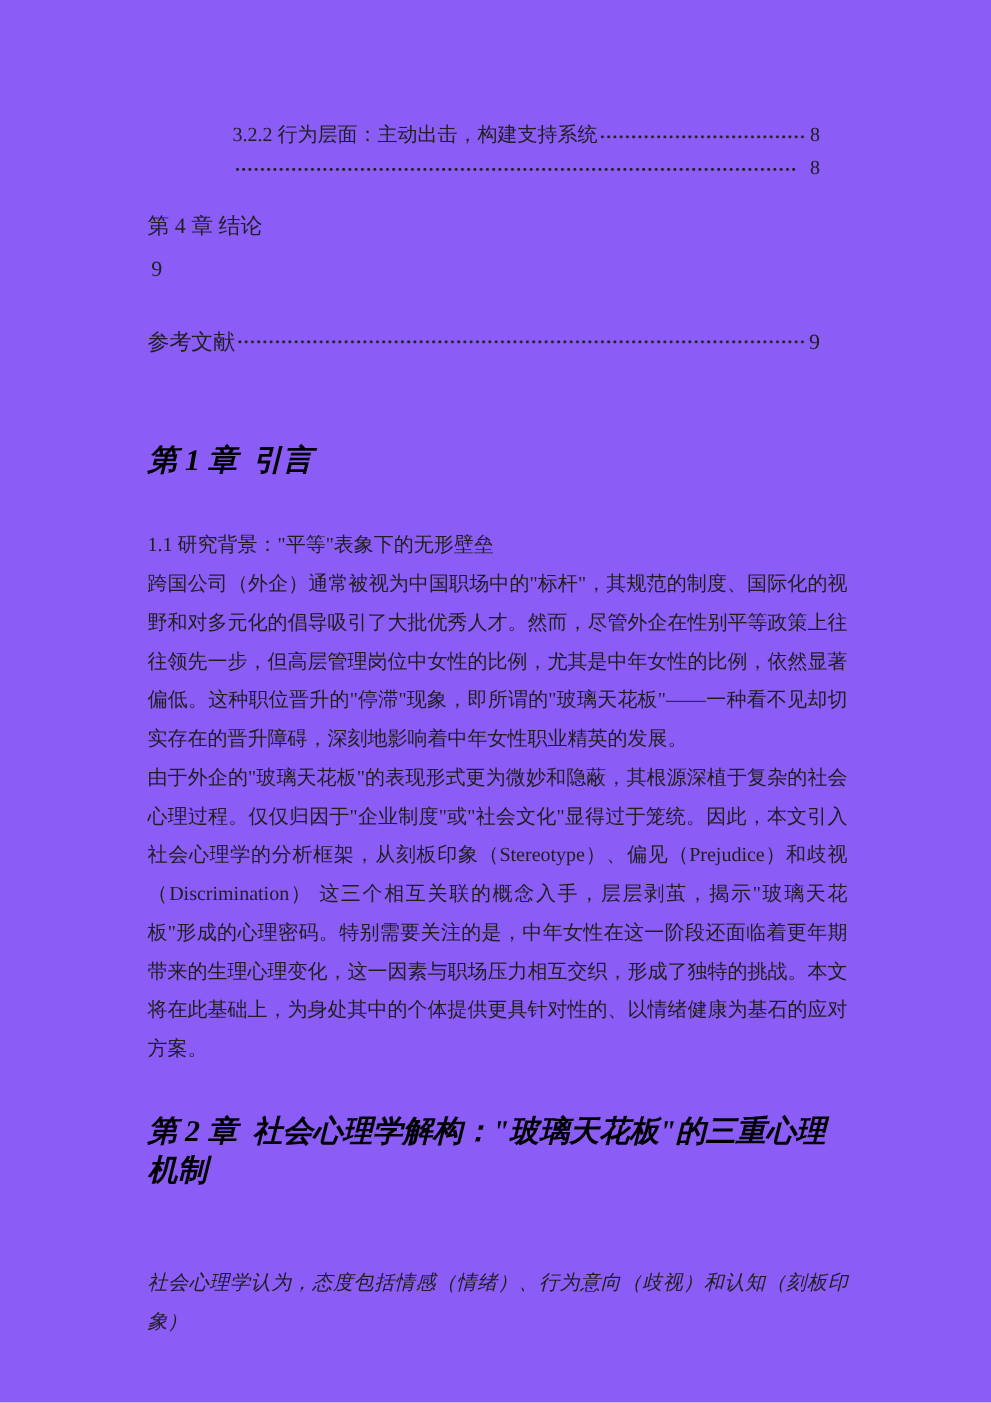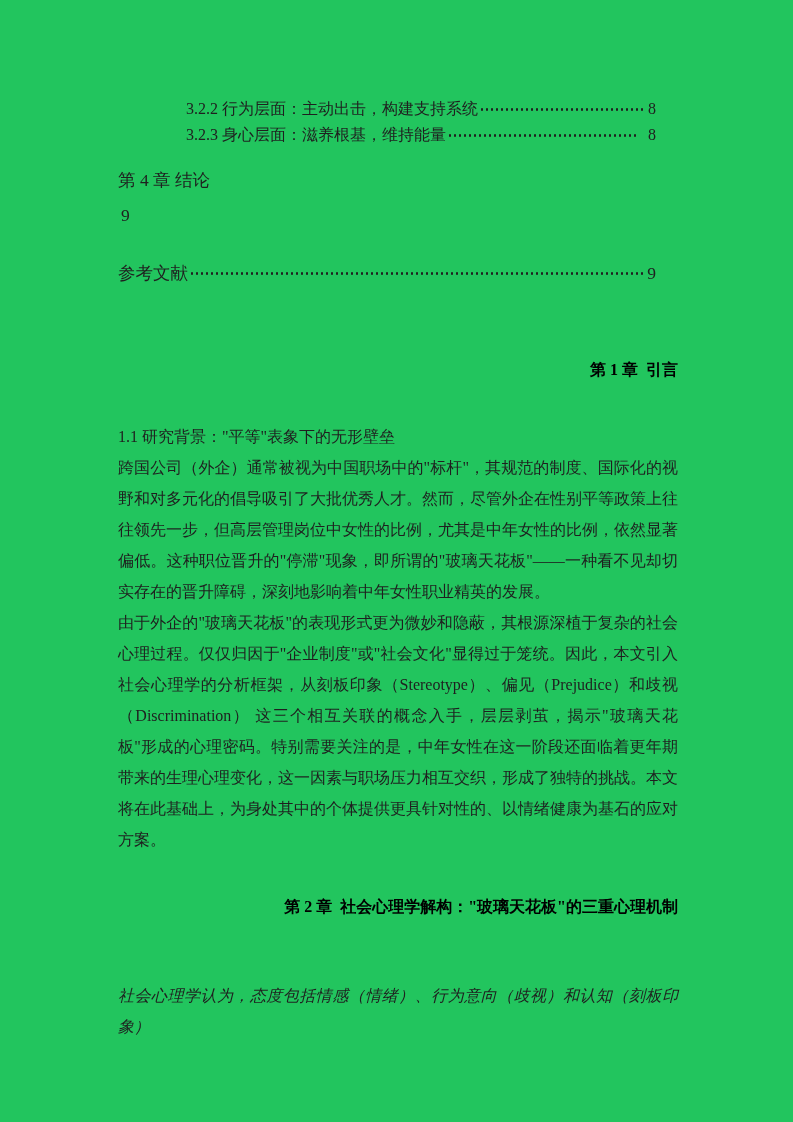--- a/index.html
+++ b/index.html
@@ -4,21 +4,21 @@
 <style>
   html, body {
     margin: 0;
     padding: 0;
     background: #ffffff;
   }
   .page {
     position: relative;
     width: 793px;
     height: 1122px;
-    background: #22c55e;
+    background: #8b5cf6;
     overflow: hidden;
     font-family: "Liberation Serif", "DejaVu Serif", serif;
     color: #1f1f1f;
   }
   .content {
     position: absolute;
     left: 118px;
     width: 560px;
     top: 0;
   }
@@ -58,26 +58,27 @@
     background-image: radial-gradient(circle at 2px 2.5px, #1f1f1f 1.05px, transparent 1.35px);
     background-size: 5px 5px;
     background-repeat: repeat-x;
     background-position: left center;
   }
   .toc-page { flex: 0 0 auto; padding-left: 3px; }
   .toc-row.gapped .toc-page { padding-left: 11px; }
   
   .h-chapter {
     margin: 66px 0 0 0;
-    text-align: right;
-    font-size: 16px;
+    text-align: left;
+    font-size: 24px;
     font-weight: bold;
     color: #000000;
     line-height: 31px;
     white-space: pre-wrap;
+    font-style: italic;
   }
   .h-chapter2 {
     margin-top: 36px;
   }
   
   .body-block {
     margin-top: 36px;
     font-size: 16px;
     line-height: 31px;
   }
@@ -98,21 +99,20 @@
 <div class="page">
   <div class="content">
 
     <nav class="toc">
       <div class="toc-row toc-sub">
         <span class="toc-label">3.2.2 行为层面：主动出击，构建支持系统</span>
         <span class="leader"></span>
         <span class="toc-page">8</span>
       </div>
       <div class="toc-row toc-sub gapped">
-        <span class="toc-label">3.2.3 身心层面：滋养根基，维持能量</span>
         <span class="leader"></span>
         <span class="toc-page">8</span>
       </div>
       <div class="toc-row toc-h1">
         <span class="toc-label">第 4 章 结论</span>
         <span class="leader"></span>
         <span class="toc-page">9</span>
       </div>
       <div class="toc-row toc-refs">
         <span class="toc-label">参考文献</span>

